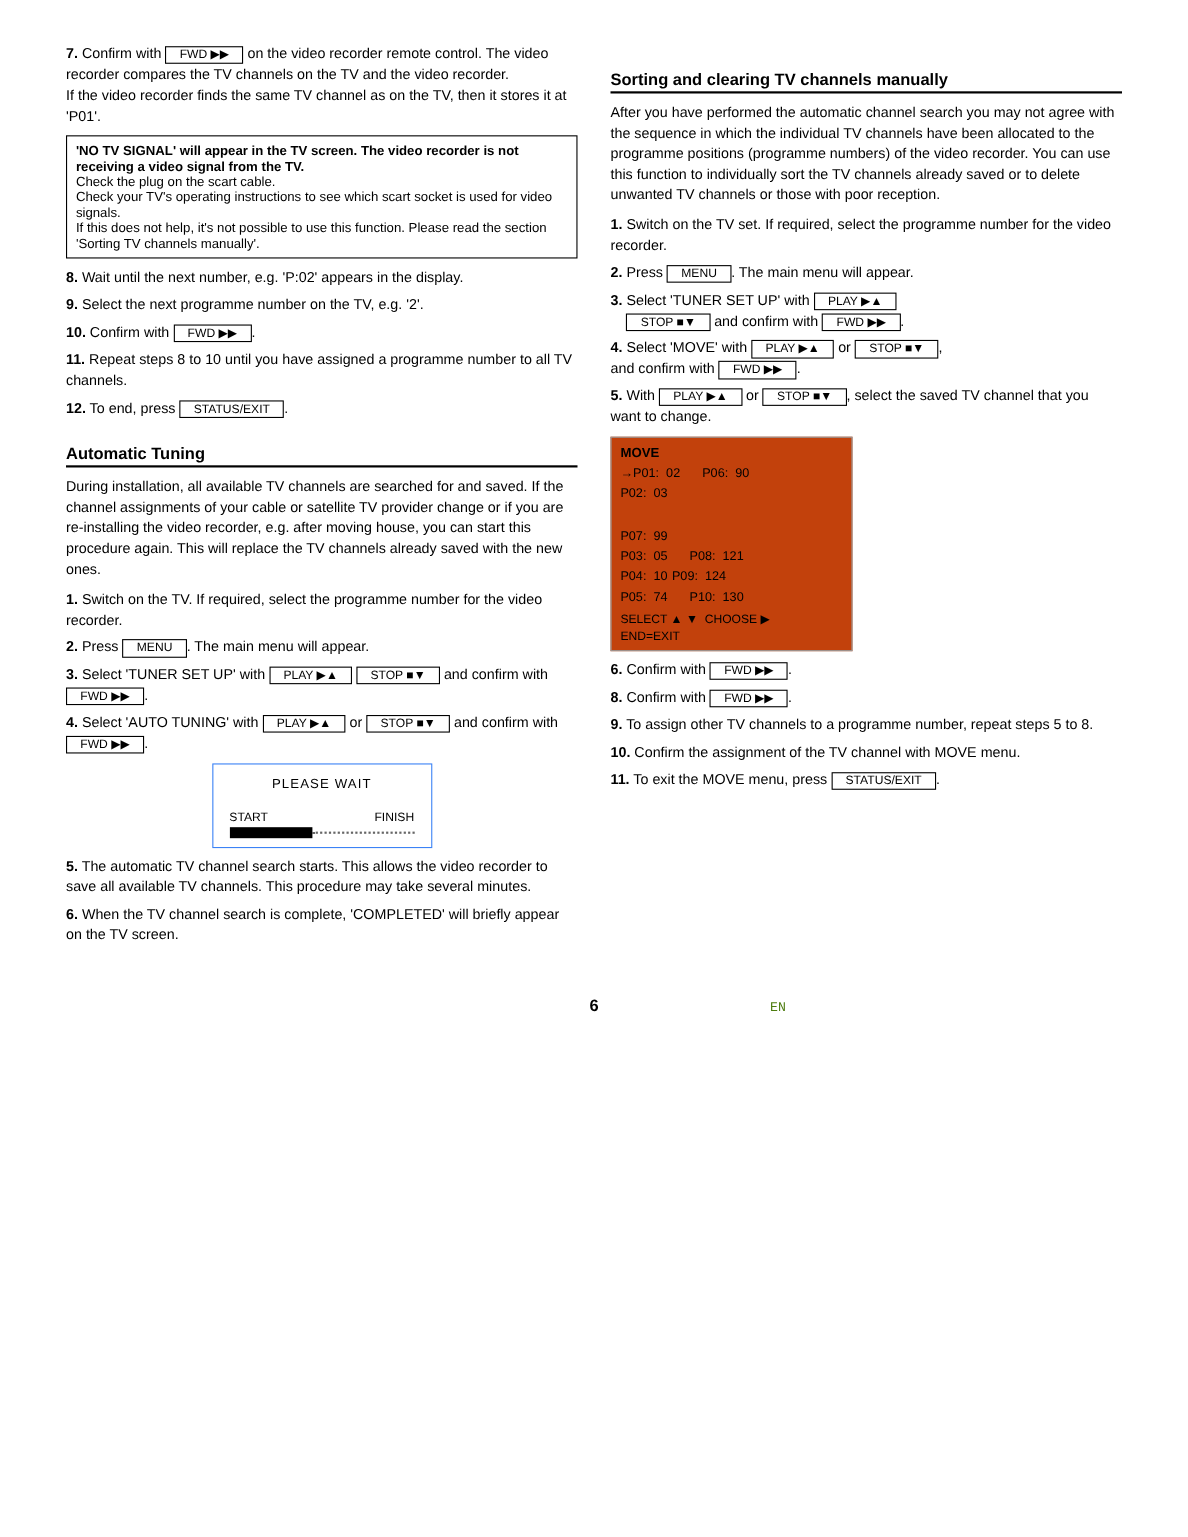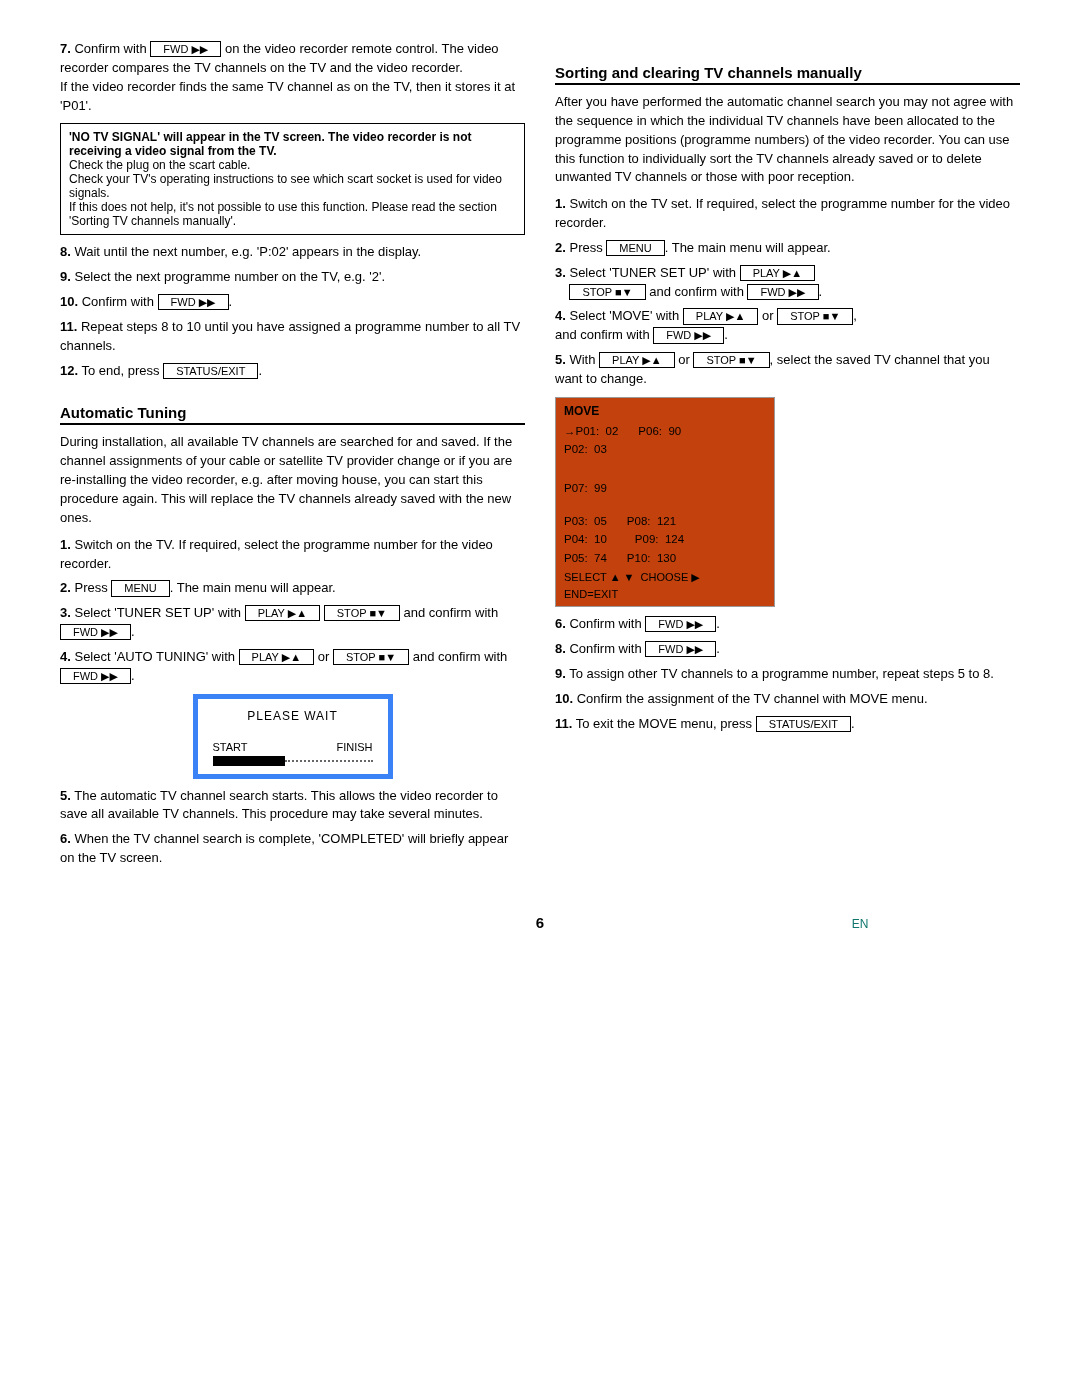--- a/index.html
+++ b/index.html
@@ -49,21 +49,21 @@
     .inline-btn {
       display: inline-block;
       border: 1px solid #000;
       padding: 0px 12px;
       font-size: 11px;
       font-family: Arial, sans-serif;
       white-space: nowrap;
       line-height: 1.3;
     }
     .progress-box {
-      border: 5px solid #3b82f6;
+      border: 1px solid #3b82f6;
       width: 200px;
       margin: 8px auto;
       padding: 10px 15px 8px 15px;
       background: #fff;
     }
     .progress-box .please-wait {
       text-align: center;
       font-size: 12px;
       margin-bottom: 18px;
       letter-spacing: 1px;
@@ -100,24 +100,25 @@
       margin-top: 4px;
       font-size: 11px;
     }
     .page-number {
       text-align: center;
       font-size: 15px;
       margin-top: 20px;
       font-weight: bold;
     }
     .en-label {
-      text-align: center;
+      text-align: left;
       font-size: 12px;
-      color: #0f766e;
+      color: #4d7c0f;
       margin-top: 5px;
+      font-family: Liberation Mono, monospace;
     }
     p {
       line-height: 1.45;
       margin-bottom: 6px;
     }
     .intro-text {
       margin-bottom: 8px;
       line-height: 1.45;
     }
     .bottom-row {
@@ -263,25 +264,25 @@
       <div class="move-title">MOVE</div>
       <div style="font-size:11.5px; line-height:1.6;">
         <div style="display:flex; gap:20px;">
           <span>→P01:&nbsp;&nbsp;02</span>
           <span>P06:&nbsp;&nbsp;90</span>
         </div>
         <div style="display:flex; gap:20px;flex-direction:column;">
           <span>P02:&nbsp;&nbsp;03</span>
           <span>P07:&nbsp;&nbsp;99</span>
         </div>
-        <div style="display:flex; gap:20px;margin-top:15px;">
+        <div style="display:flex; gap:20px;">
           <span>P03:&nbsp;&nbsp;05</span>
           <span>P08:&nbsp;&nbsp;121</span>
         </div>
-        <div style="display:flex; gap:28px;">
+        <div style="display:flex; gap:4px;">
           <span>P04:&nbsp;&nbsp;10</span>
           <span>P09:&nbsp;&nbsp;124</span>
         </div>
         <div style="display:flex; gap:20px;">
           <span>P05:&nbsp;&nbsp;74</span>
           <span>P10:&nbsp;&nbsp;130</span>
         </div>
       </div>
       <div class="footer-row">SELECT ▲ ▼&nbsp; CHOOSE ▶</div>
       <div class="footer-row">END=EXIT</div>

